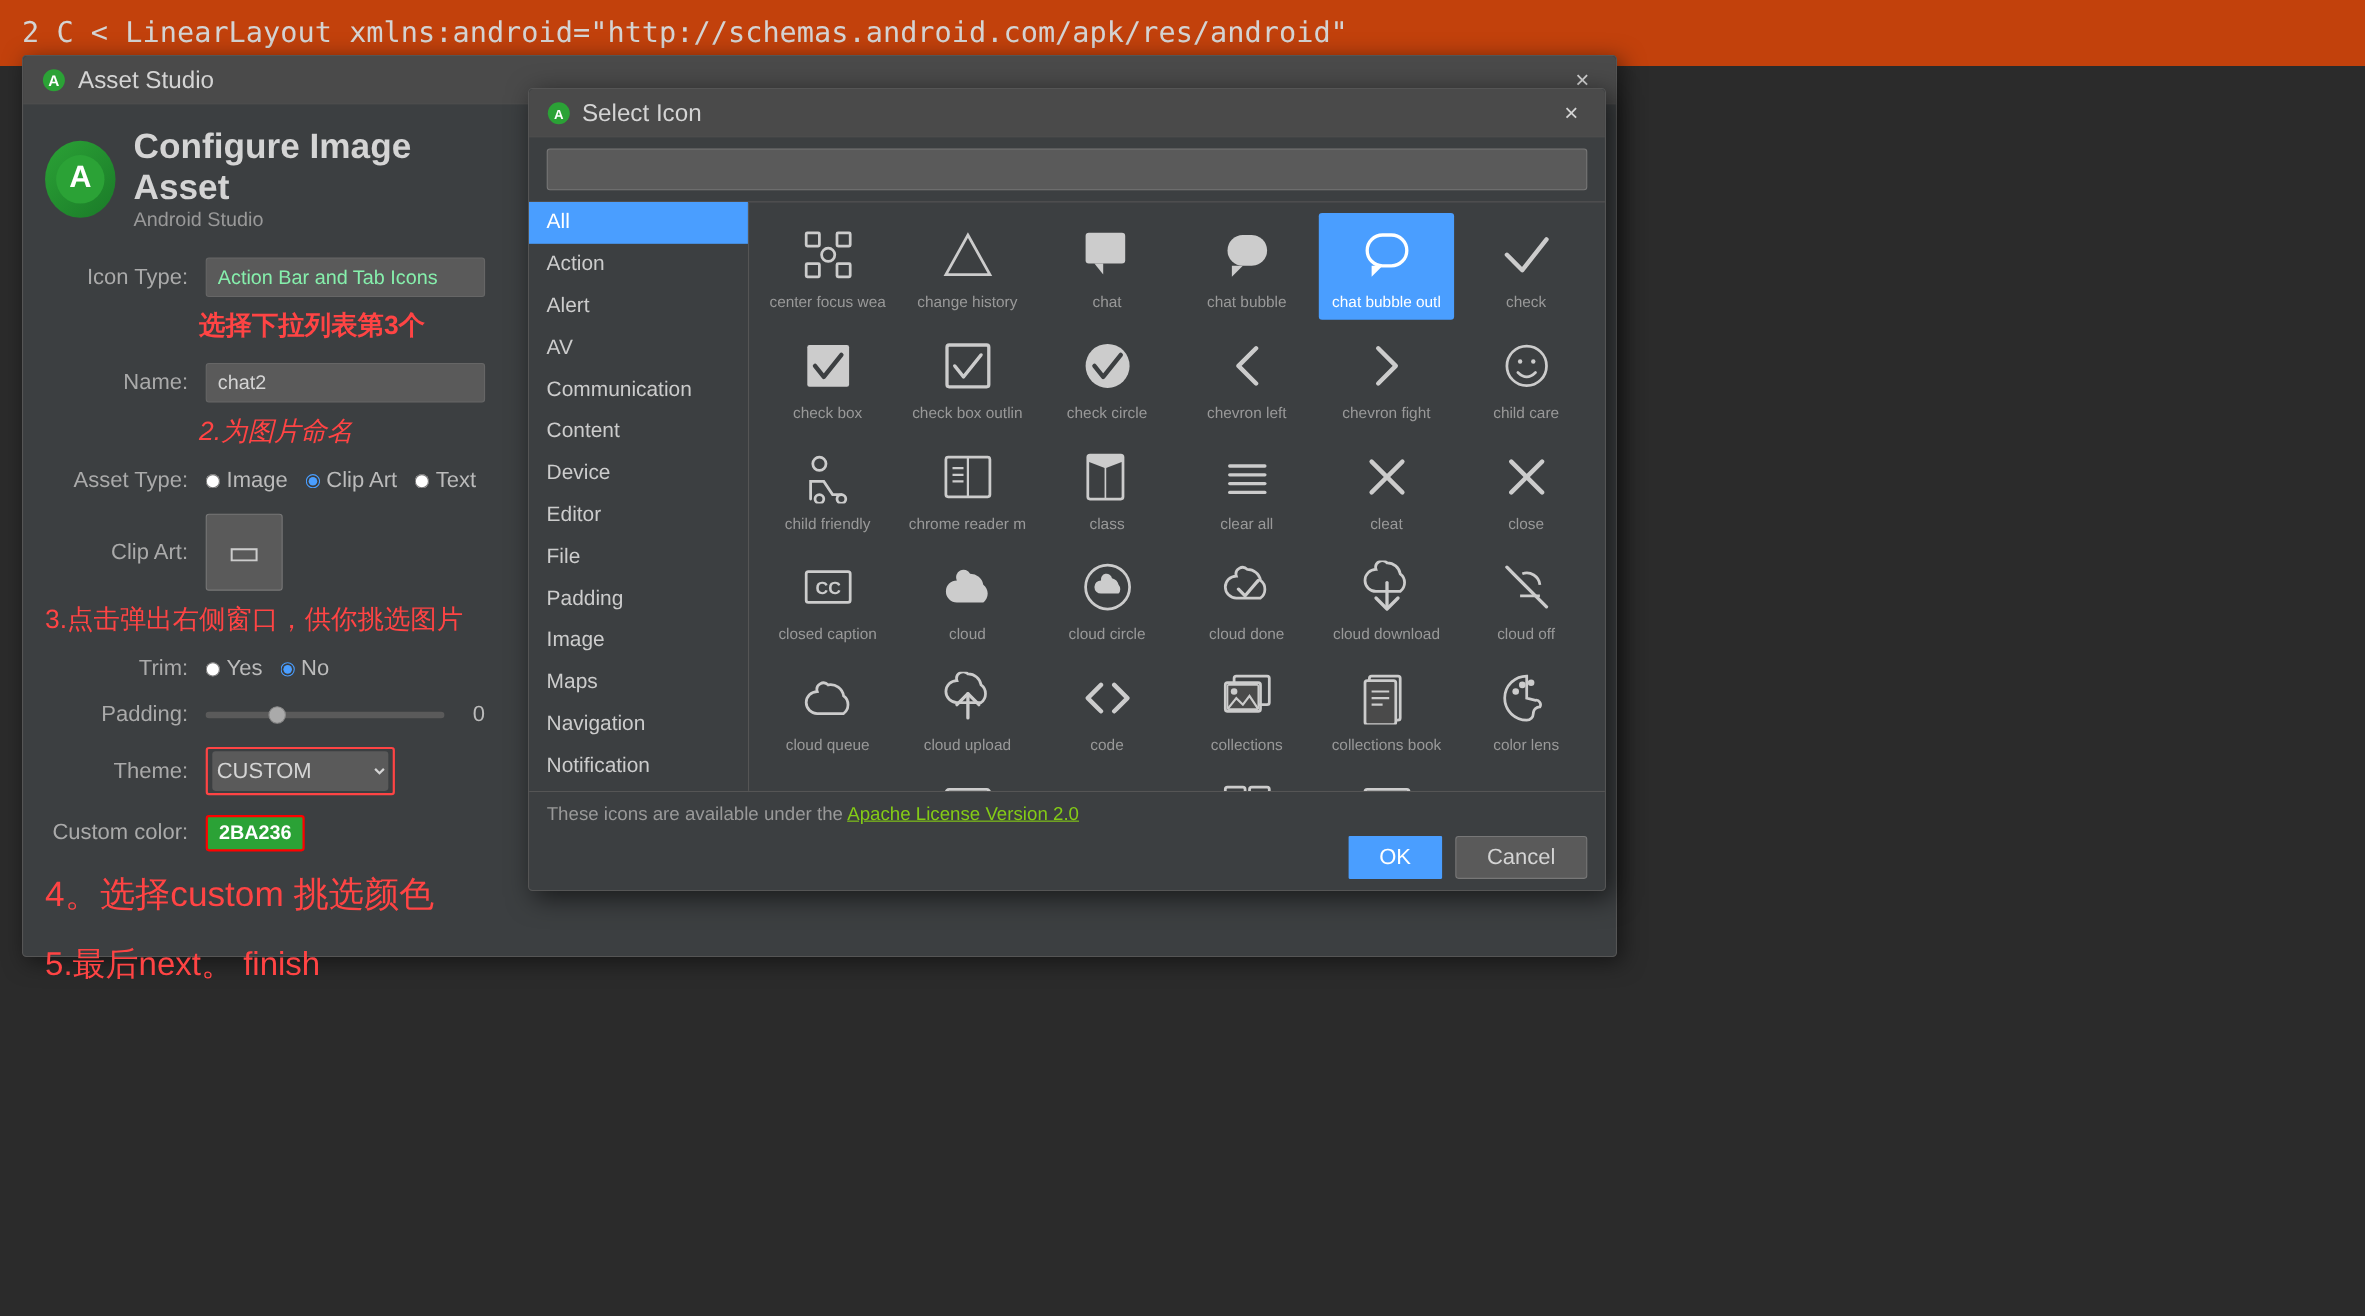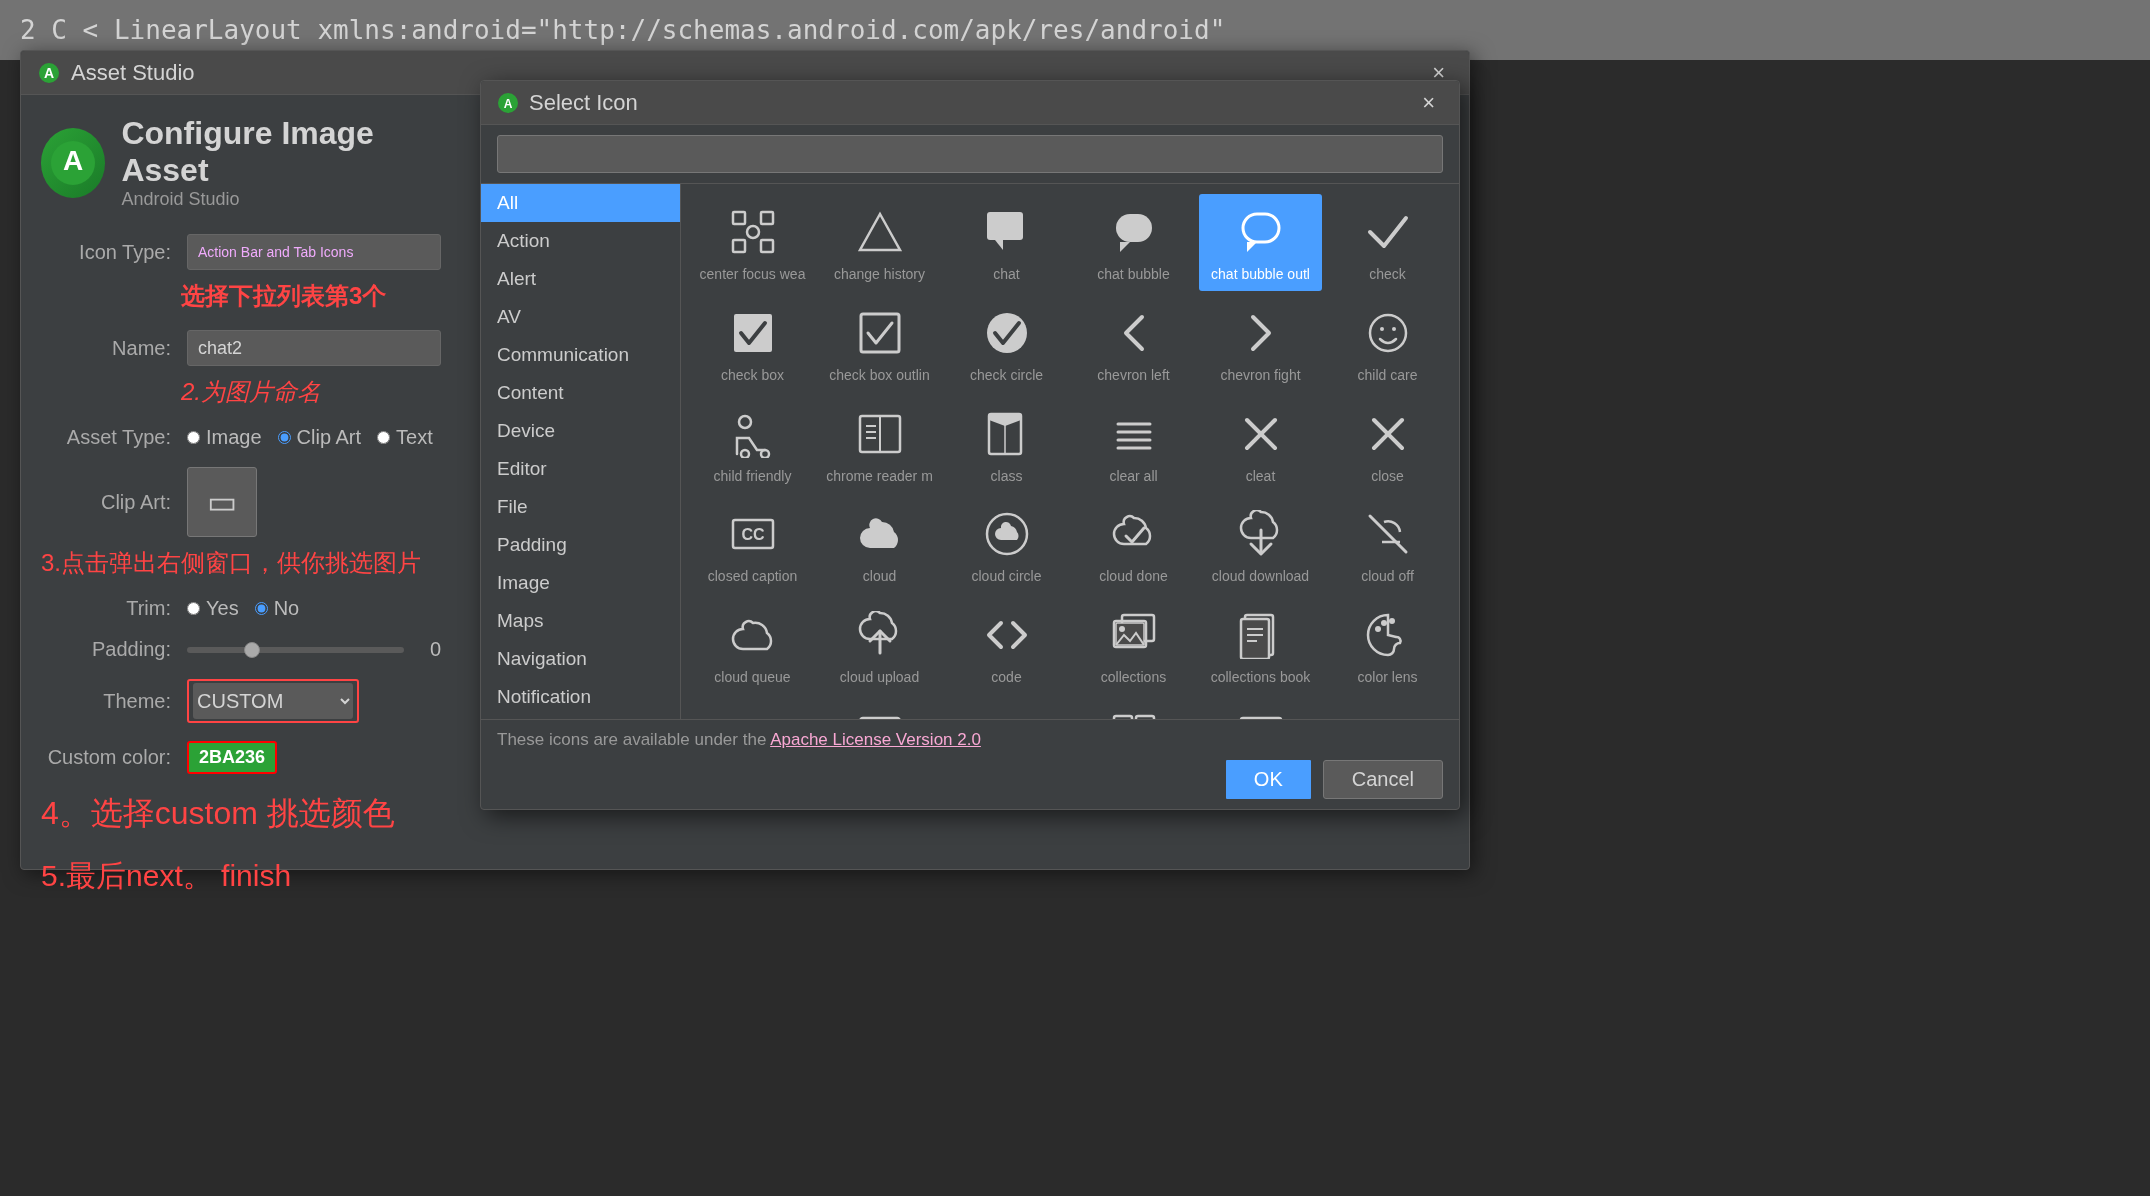--- a/index.html
+++ b/index.html
@@ -11,21 +11,21 @@
       overflow: hidden;
       position: relative;
     }
 
     
     .code-bg {
       position: absolute;
       top: 0; left: 0;
       width: 100%;
       height: 60px;
-      background: #737373;
+      background: #c2410c;
       display: flex;
       align-items: center;
       padding: 0 20px;
       color: #d4d4d4;
       font-family: monospace;
       font-size: 26px;
     }
 
     
     .asset-studio-window {
@@ -347,21 +347,21 @@
       border-top: 1px solid #555;
     }
 
     .license-text {
       font-size: 17px;
       color: #999;
       margin-bottom: 10px;
     }
 
     .license-link {
-      color: #f9a8d4;
+      color: #84cc16;
       text-decoration: underline;
       cursor: pointer;
     }
 
     .dialog-buttons {
       display: flex;
       justify-content: flex-end;
       gap: 12px;
     }
 
@@ -446,21 +446,21 @@
         </div>
         <div class="app-info">
           <h2>Configure Image Asset</h2>
           <p>Android Studio</p>
         </div>
       </div>
 
       <div style="position:relative; margin-bottom:18px;">
         <div class="form-row">
           <span class="form-label">Icon Type:</span>
-          <input class="form-input" type="text" value="Action Bar and Tab Icons" readonly="" style="background: rgb(90, 90, 90); color: #f0abfc; font-size: 14px;">
+          <input class="form-input" type="text" value="Action Bar and Tab Icons" readonly="" style="background: rgb(90, 90, 90); color: #86efac; font-size: 18px;">
         </div>
         <div class="step-text" style="position:relative;left:0;color:#ff4444;font-size:24px;margin-left:140px;margin-top:-8px;">选择下拉列表第3个</div>
       </div>
 
       <div style="position:relative; margin-bottom:18px;">
         <div class="form-row">
           <span class="form-label">Name:</span>
           <input class="form-input" type="text" value="chat2" style="background: rgb(90, 90, 90); color: rgb(212, 212, 212); font-size: 18px;">
         </div>
         <div style="position:relative;left:0;color:#ff4444;font-size:24px;margin-left:140px;margin-top:-8px;font-style:italic;">2.为图片命名</div>

